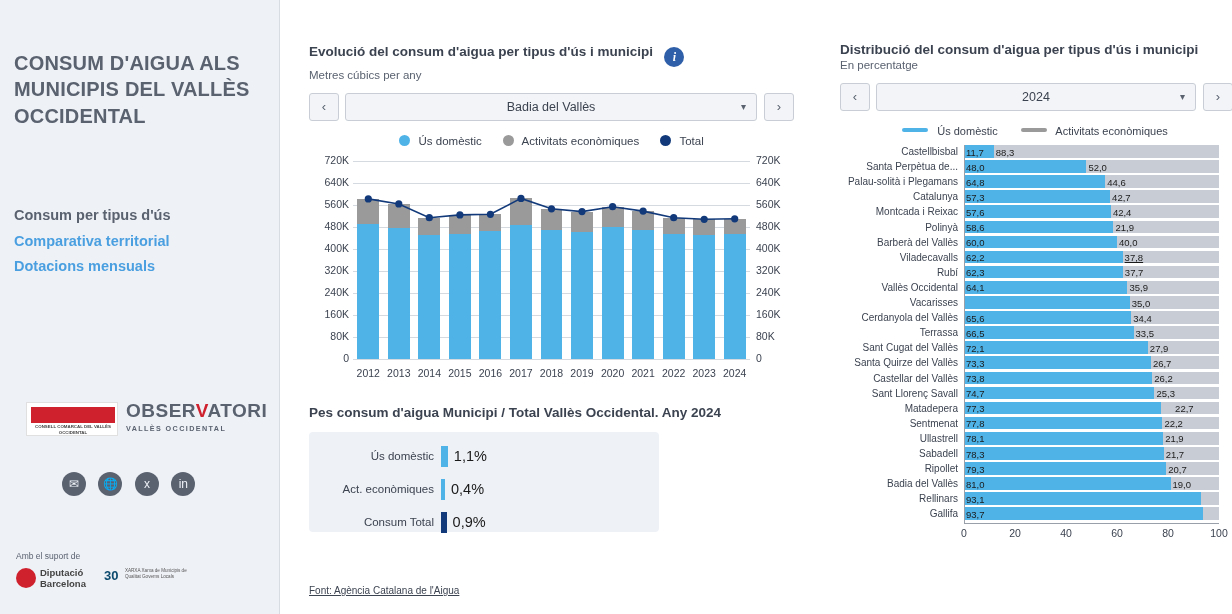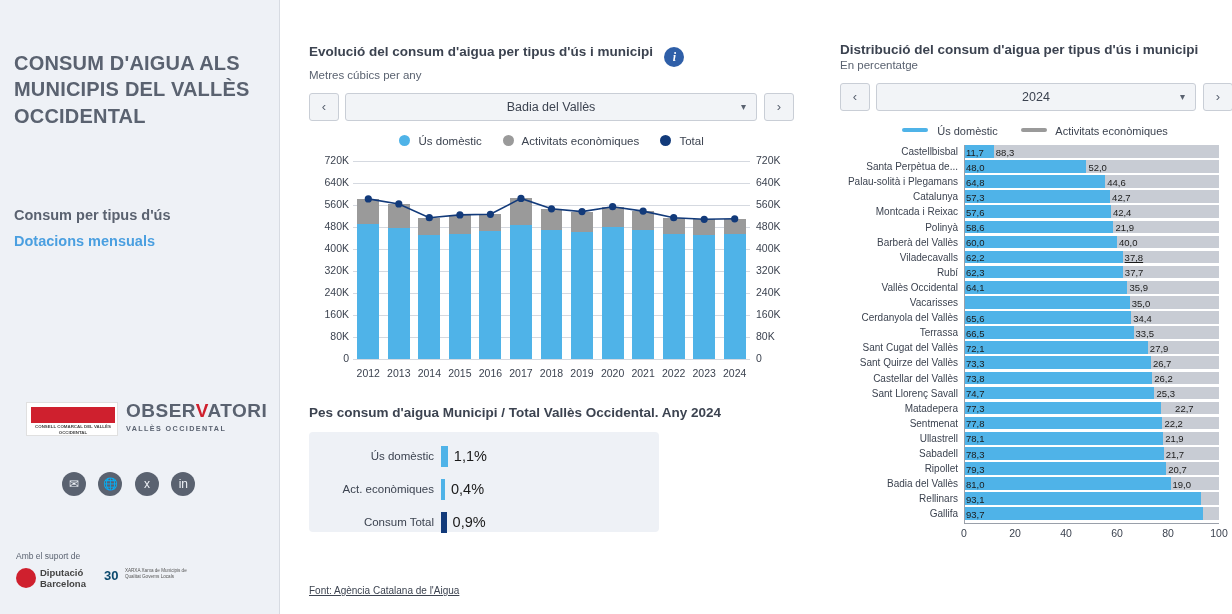--- a/index.html
+++ b/index.html
@@ -130,20 +130,21 @@
   .lline { display:inline-block; width:26px; height:4px; vertical-align:3px; margin-right:6px; border-radius:2px;}
 </style>
 </head>
 <body>
 
 <div id="sidebar">
   <div id="sidebar-title">CONSUM D'AIGUA ALS MUNICIPIS DEL VALLÈS OCCIDENTAL</div>
 
   <div id="sidebar-nav">
     <div class="nav-item active">Consum per tipus d'ús</div>
+    <div class="nav-item">Comparativa territorial</div>
     <div class="nav-item">Dotacions mensuals</div>
   </div>
 
   <div id="logos">
     <div id="logo-ccvo">
       <div class="red"></div>
       <div class="t1">CONSELL COMARCAL DEL VALLÈS OCCIDENTAL</div>
     </div>
     <div id="logo-obs">
       <div class="big">OBSER<span class="v">V</span>ATORI</div>
@@ -403,21 +404,21 @@
         <div class="r-label" style="top: 186.2px; right: 272px; width: 118px;">Terrassa</div>
         <div class="r-bar-dom" style="left: 124px; top: 185.2px; width: 169.575px; height: 12.7px;"></div>
         <div class="r-bar-act" style="left: 293.575px; top: 185.2px; width: 85.425px; height: 12.7px;"></div>
         <div class="r-val" style="left: 126px; top: 186.7px;">66,5</div>
         <div class="r-val" style="left: 295.575px; top: 186.7px;">33,5</div>
         <div class="r-label" style="top: 201.3px; right: 272px; width: 118px;">Sant Cugat del Vallès</div>
         <div class="r-bar-dom" style="left: 124px; top: 200.3px; width: 183.855px; height: 12.7px;"></div>
         <div class="r-bar-act" style="left: 307.855px; top: 200.3px; width: 71.145px; height: 12.7px;"></div>
         <div class="r-val" style="left: 126px; top: 201.8px;">72,1</div>
         <div class="r-val" style="left: 309.855px; top: 201.8px;">27,9</div>
-        <div class="r-label" style="top: 216.4px; right: 272px; width: 118px;">Sant Quirze del Vallès</div>
+        <div class="r-label" style="top: 216.4px; right: 272px; width: 118px;">Santa Quirze del Vallès</div>
         <div class="r-bar-dom" style="left: 124px; top: 215.4px; width: 186.915px; height: 12.7px;"></div>
         <div class="r-bar-act" style="left: 310.915px; top: 215.4px; width: 68.085px; height: 12.7px;"></div>
         <div class="r-val" style="left: 126px; top: 216.9px;">73,3</div>
         <div class="r-val" style="left: 312.915px; top: 216.9px;">26,7</div>
         <div class="r-label" style="top: 231.5px; right: 272px; width: 118px;">Castellar del Vallès</div>
         <div class="r-bar-dom" style="left: 124px; top: 230.5px; width: 188.19px; height: 12.7px;"></div>
         <div class="r-bar-act" style="left: 312.19px; top: 230.5px; width: 66.81px; height: 12.7px;"></div>
         <div class="r-val" style="left: 126px; top: 232px;">73,8</div>
         <div class="r-val" style="left: 314.19px; top: 232px;">26,2</div>
         <div class="r-label" style="top: 246.6px; right: 272px; width: 118px;">Sant Llorenç Savall</div>

